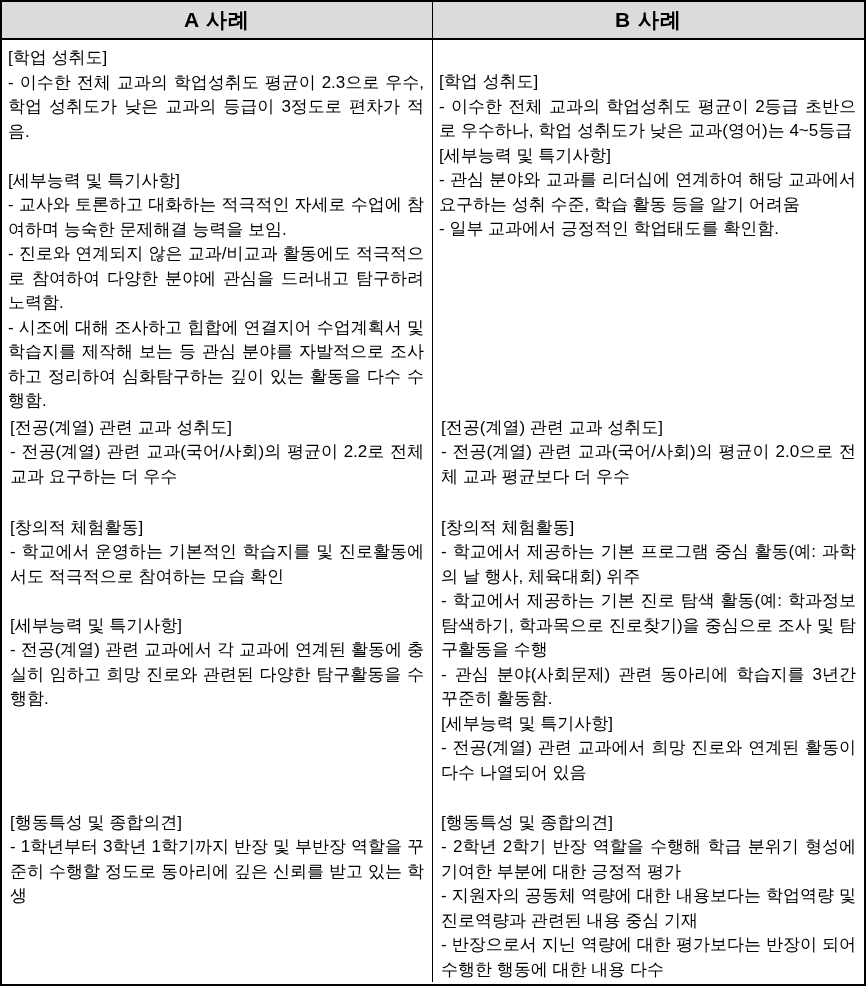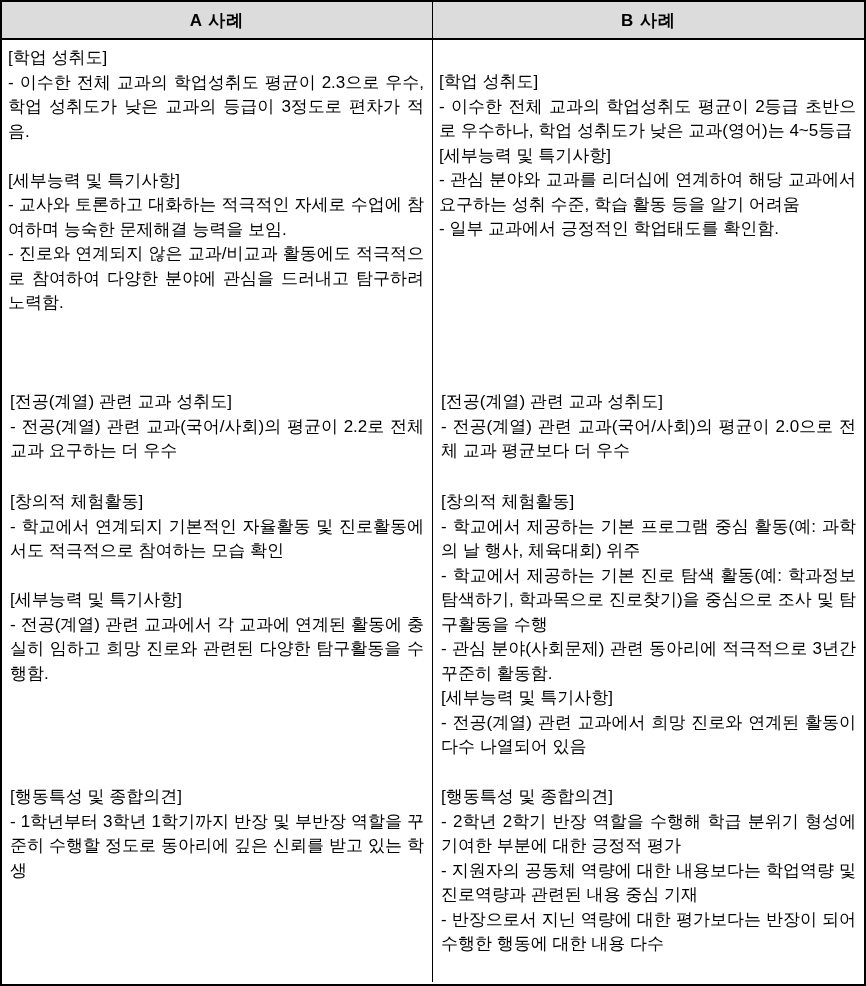--- a/index.html
+++ b/index.html
@@ -19,21 +19,21 @@
     grid-template-columns: 431px 431px;
     height: 38px;
     border-bottom: 2px solid #000000;
   }
   .hdr-cell {
     background: #dcdcdc;
     display: flex;
     align-items: center;
     justify-content: center;
     font-weight: bold;
-    font-size: 17px;
+    font-size: 21px;
     letter-spacing: 1px;
   }
   .hdr-cell.col-a { border-right: 1px solid #000000; }
   .tbody {
     display: grid;
     grid-template-columns: 431px 431px;
     grid-template-rows: minmax(348px, auto) minmax(100px, auto) minmax(295px, auto) 1fr;
     height: 942px;
   }
   .cell {
@@ -63,20 +63,21 @@
 
     <div class="cell col-a first">
       <div class="section">
         <p class="heading">[학업 성취도]</p>
         <p class="item">- 이수한 전체 교과의 학업성취도 평균이 2.3으로 우수, 학업 성취도가 낮은 교과의 등급이 3정도로 편차가 적음.</p>
       </div>
       <div class="section gap">
         <p class="heading">[세부능력 및 특기사항]</p>
         <p class="item">- 교사와 토론하고 대화하는 적극적인 자세로 수업에 참여하며 능숙한 문제해결 능력을 보임.</p>
         <p class="item">- 진로와 연계되지 않은 교과/비교과 활동에도 적극적으로 참여하여 다양한 분야에 관심을 드러내고 탐구하려 노력함.</p>
+        <p class="item">- 시조에 대해 조사하고 힙합에 연결지어 수업계획서 및 학습지를 제작해 보는 등 관심 분야를 자발적으로 조사하고 정리하여 심화탐구하는 깊이 있는 활동을 다수 수행함.</p>
       </div>
     </div>
     <div class="cell first pre-blank">
       <div class="section">
         <p class="heading">[학업 성취도]</p>
         <p class="item">- 이수한 전체 교과의 학업성취도 평균이 2등급 초반으로 우수하나, 학업 성취도가 낮은 교과(영어)는 4~5등급</p>
       </div>
       <div class="section">
         <p class="heading">[세부능력 및 특기사항]</p>
         <p class="item">- 관심 분야와 교과를 리더십에 연계하여 해당 교과에서 요구하는 성취 수준, 학습 활동 등을 알기 어려움</p>
@@ -93,33 +94,33 @@
     <div class="cell">
       <div class="section">
         <p class="heading">[전공(계열) 관련 교과 성취도]</p>
         <p class="item">- 전공(계열) 관련 교과(국어/사회)의 평균이 2.0으로 전체 교과 평균보다 더 우수</p>
       </div>
     </div>
 
     <div class="cell col-a">
       <div class="section">
         <p class="heading">[창의적 체험활동]</p>
-        <p class="item">- 학교에서 연계되지 기본적인 자율활동 및 진로활동에서도 적극적으로 참여하는 모습 확인</p>
+        <p class="item">- 학교에서 운영하는 기본적인 학습지를 및 진로활동에서도 적극적으로 참여하는 모습 확인</p>
       </div>
       <div class="section gap">
         <p class="heading">[세부능력 및 특기사항]</p>
         <p class="item">- 전공(계열) 관련 교과에서 각 교과에 연계된 활동에 충실히 임하고 희망 진로와 관련된 다양한 탐구활동을 수행함.</p>
       </div>
     </div>
     <div class="cell">
       <div class="section">
         <p class="heading">[창의적 체험활동]</p>
         <p class="item">- 학교에서 제공하는 기본 프로그램 중심 활동(예: 과학의 날 행사, 체육대회) 위주</p>
         <p class="item">- 학교에서 제공하는 기본 진로 탐색 활동(예: 학과정보탐색하기, 학과목으로 진로찾기)을 중심으로 조사 및 탐구활동을 수행</p>
-        <p class="item">- 관심 분야(사회문제) 관련 동아리에 적극적으로 3년간 꾸준히 활동함.</p>
+        <p class="item">- 관심 분야(사회문제) 관련 동아리에 학습지를 3년간 꾸준히 활동함.</p>
       </div>
       <div class="section">
         <p class="heading">[세부능력 및 특기사항]</p>
         <p class="item">- 전공(계열) 관련 교과에서 희망 진로와 연계된 활동이 다수 나열되어 있음</p>
       </div>
     </div>
 
     <div class="cell col-a">
       <div class="section">
         <p class="heading">[행동특성 및 종합의견]</p>

